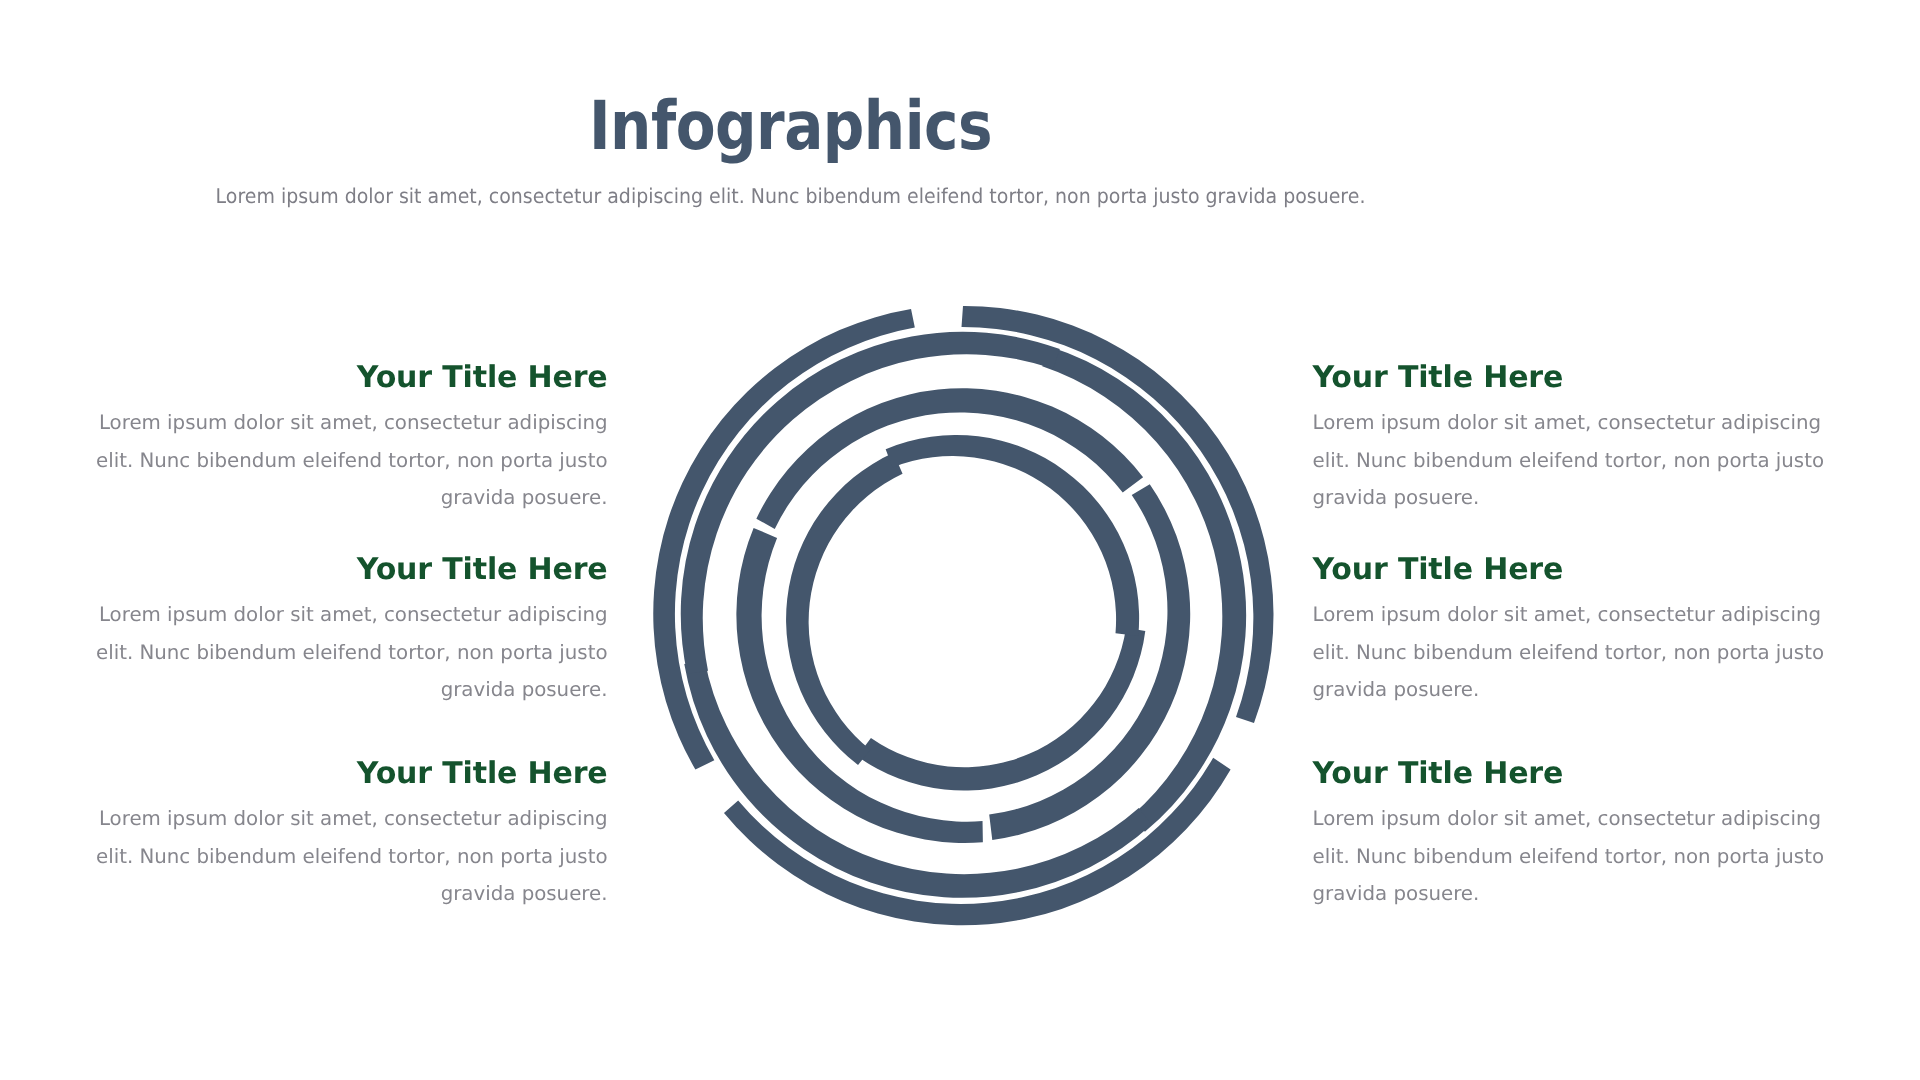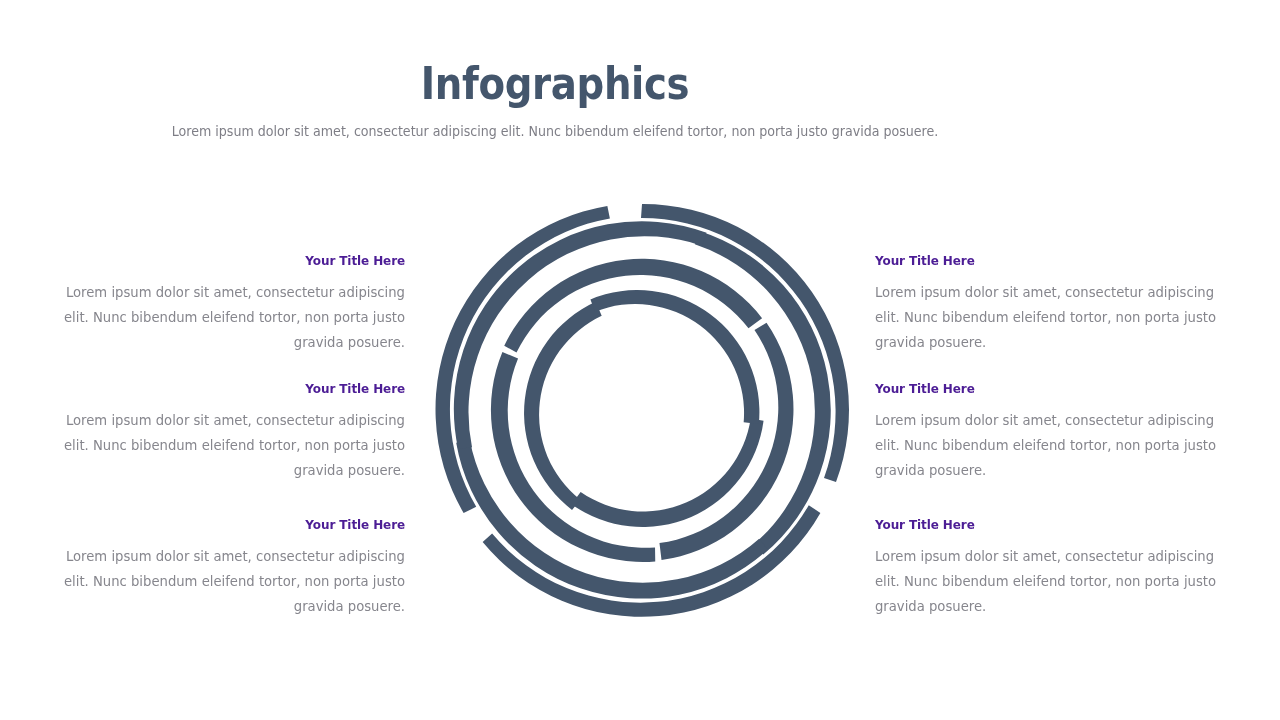--- a/index.html
+++ b/index.html
@@ -22,21 +22,20 @@
     background: #ffffff;
   }
 
   
   .header {
     position: absolute;
     top: 58px;
     left: 0;
     width: 1054px;
     text-align: center;
-    padding-left: 28px;
   }
   .page-title {
     font-family: "DejaVu Sans", sans-serif;
     font-size: 45px;
     font-weight: bold;
     color: #44566c;
     letter-spacing: -0.4px;
     line-height: 52px;
     margin: 0;
     transform: scaleX(0.86);
@@ -55,25 +54,25 @@
     position: absolute;
     width: 367px;
   }
   .col-left  { left: 38px;  text-align: right; }
   .col-right { left: 875px; text-align: left; }
 
   .block { position: absolute; width: 367px; }
 
   .block-title {
     font-family: "DejaVu Sans", sans-serif;
-    font-size: 12px;
+    font-size: 20px;
     font-weight: bold;
-    color: #4c1d95;
+    color: #14532d;
     line-height: 26px;
-    margin: 14px 0 6px 0;
+    margin: 4px 0 6px 0;
     letter-spacing: -0.1px;
     white-space: nowrap;
   }
   .col-left .block-title  { text-align: right; }
   .col-right .block-title { text-align: left; }
 
   .block-body {
     font-family: "DejaVu Sans", sans-serif;
     font-size: 13.2px;
     color: #86868d;

